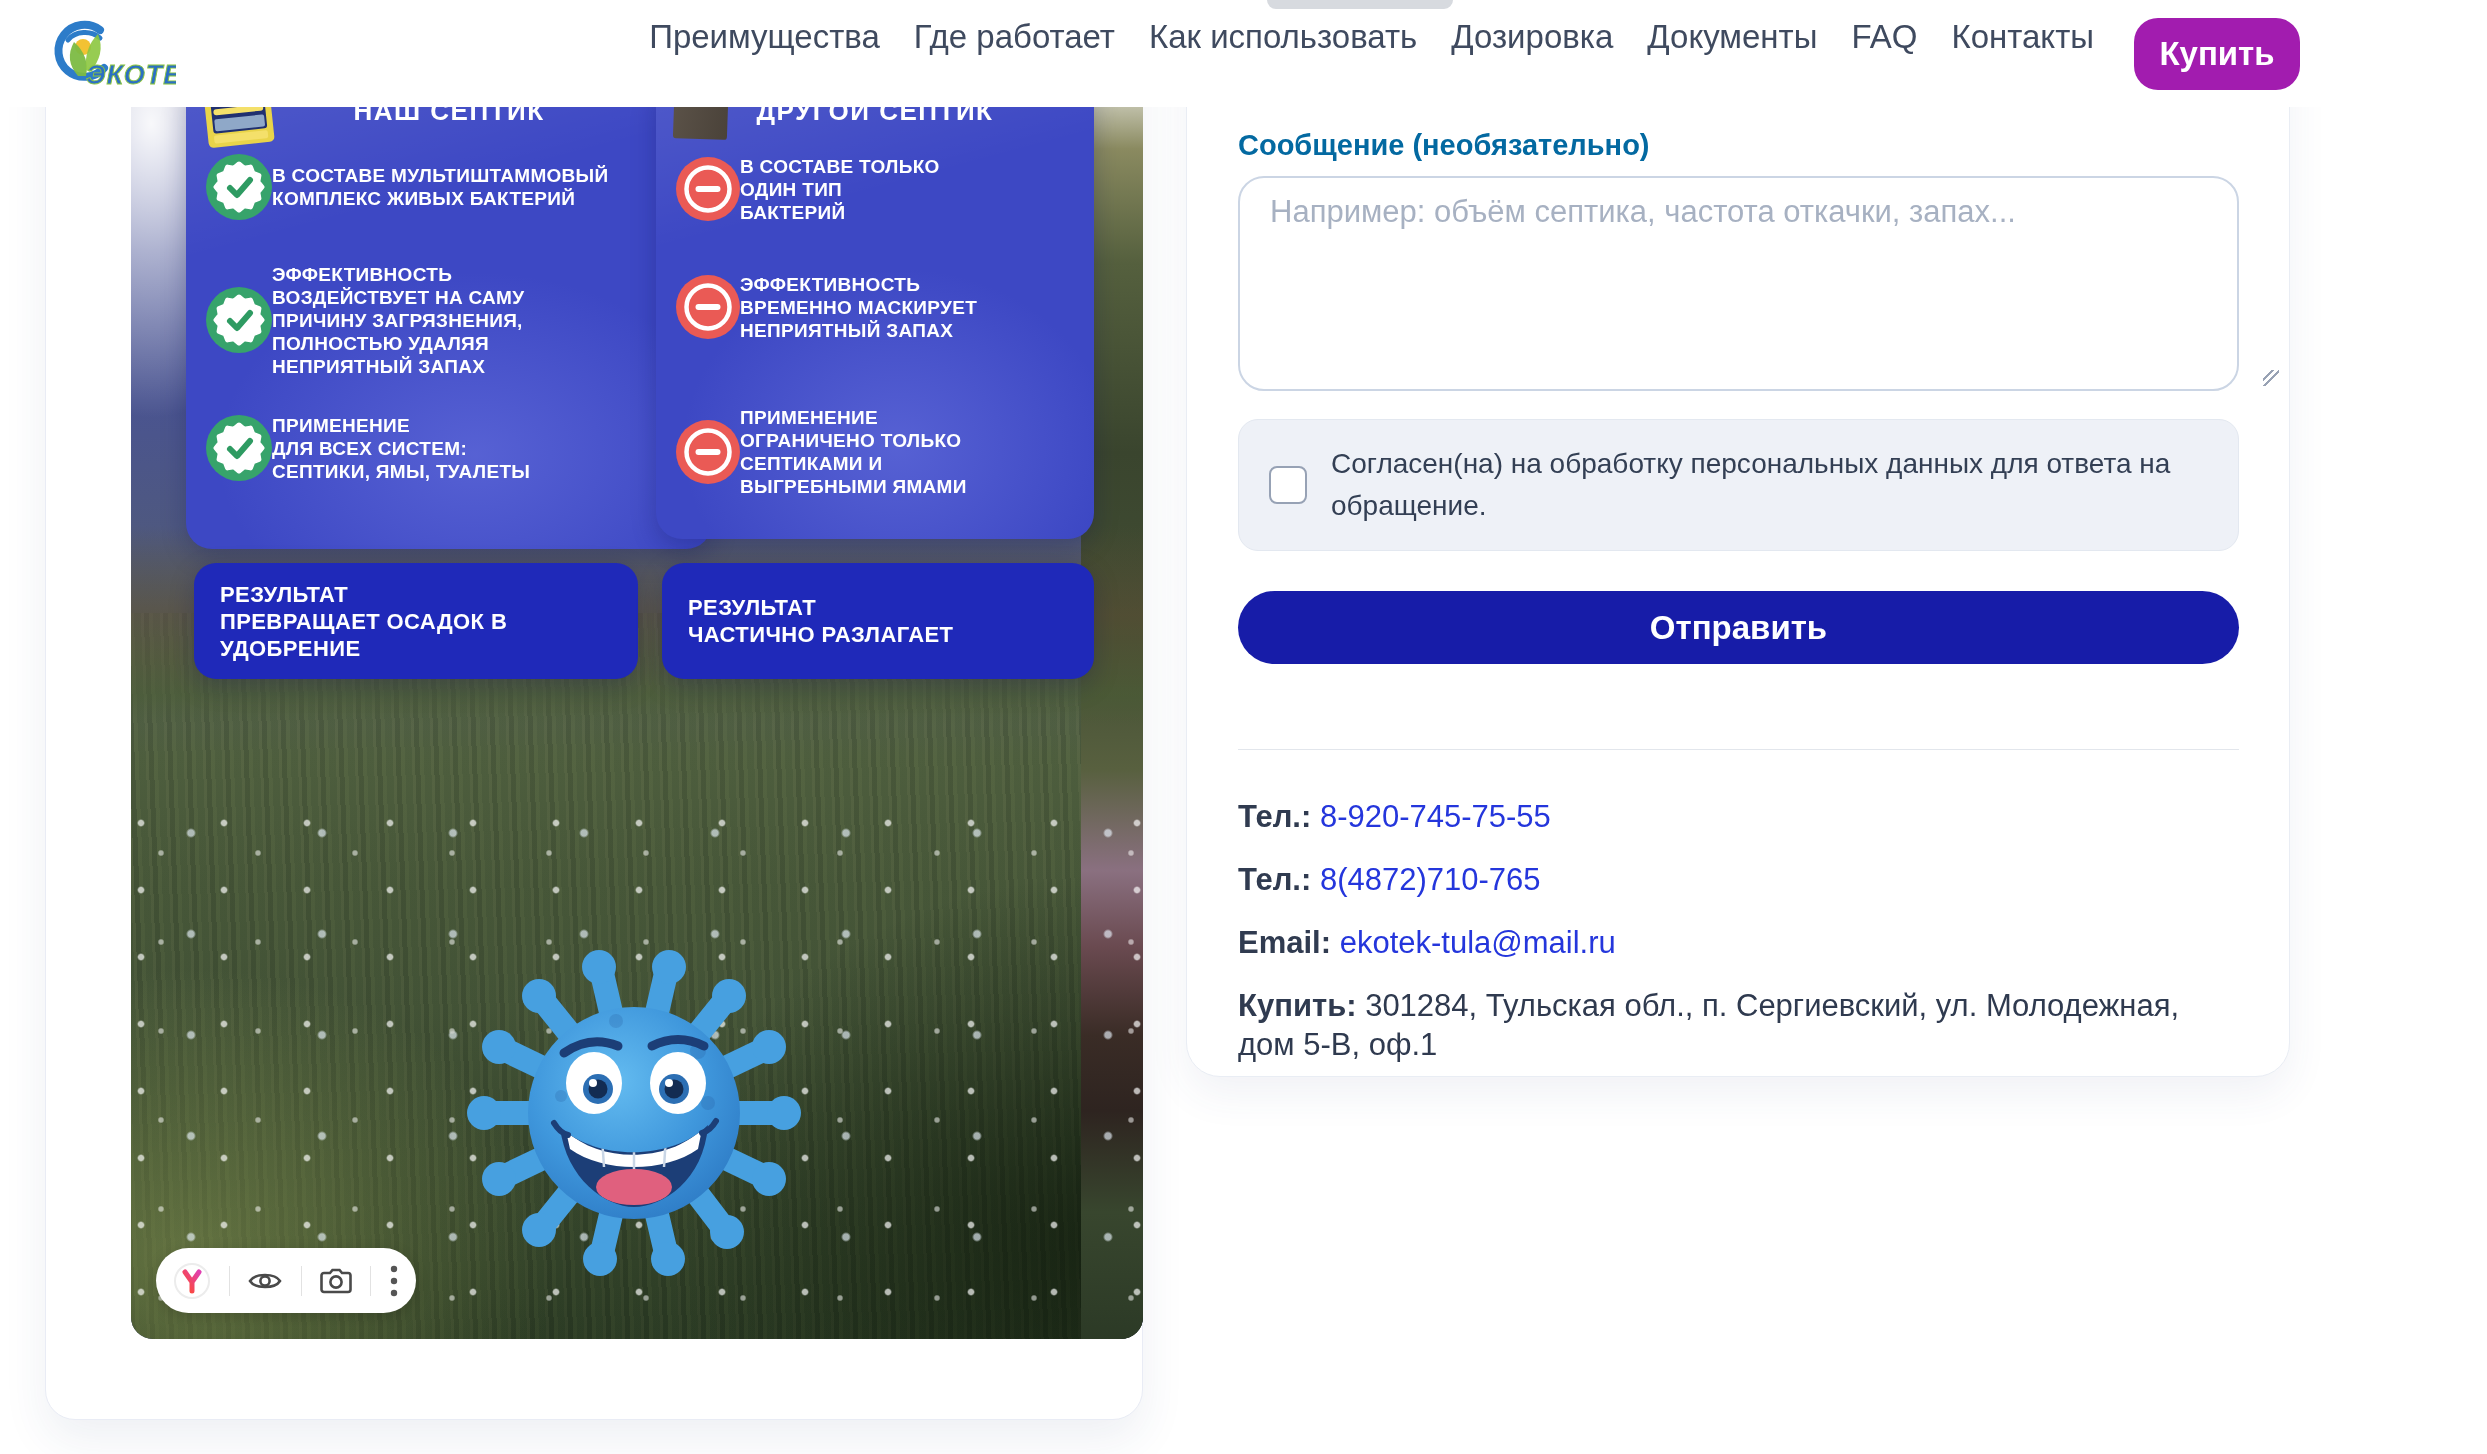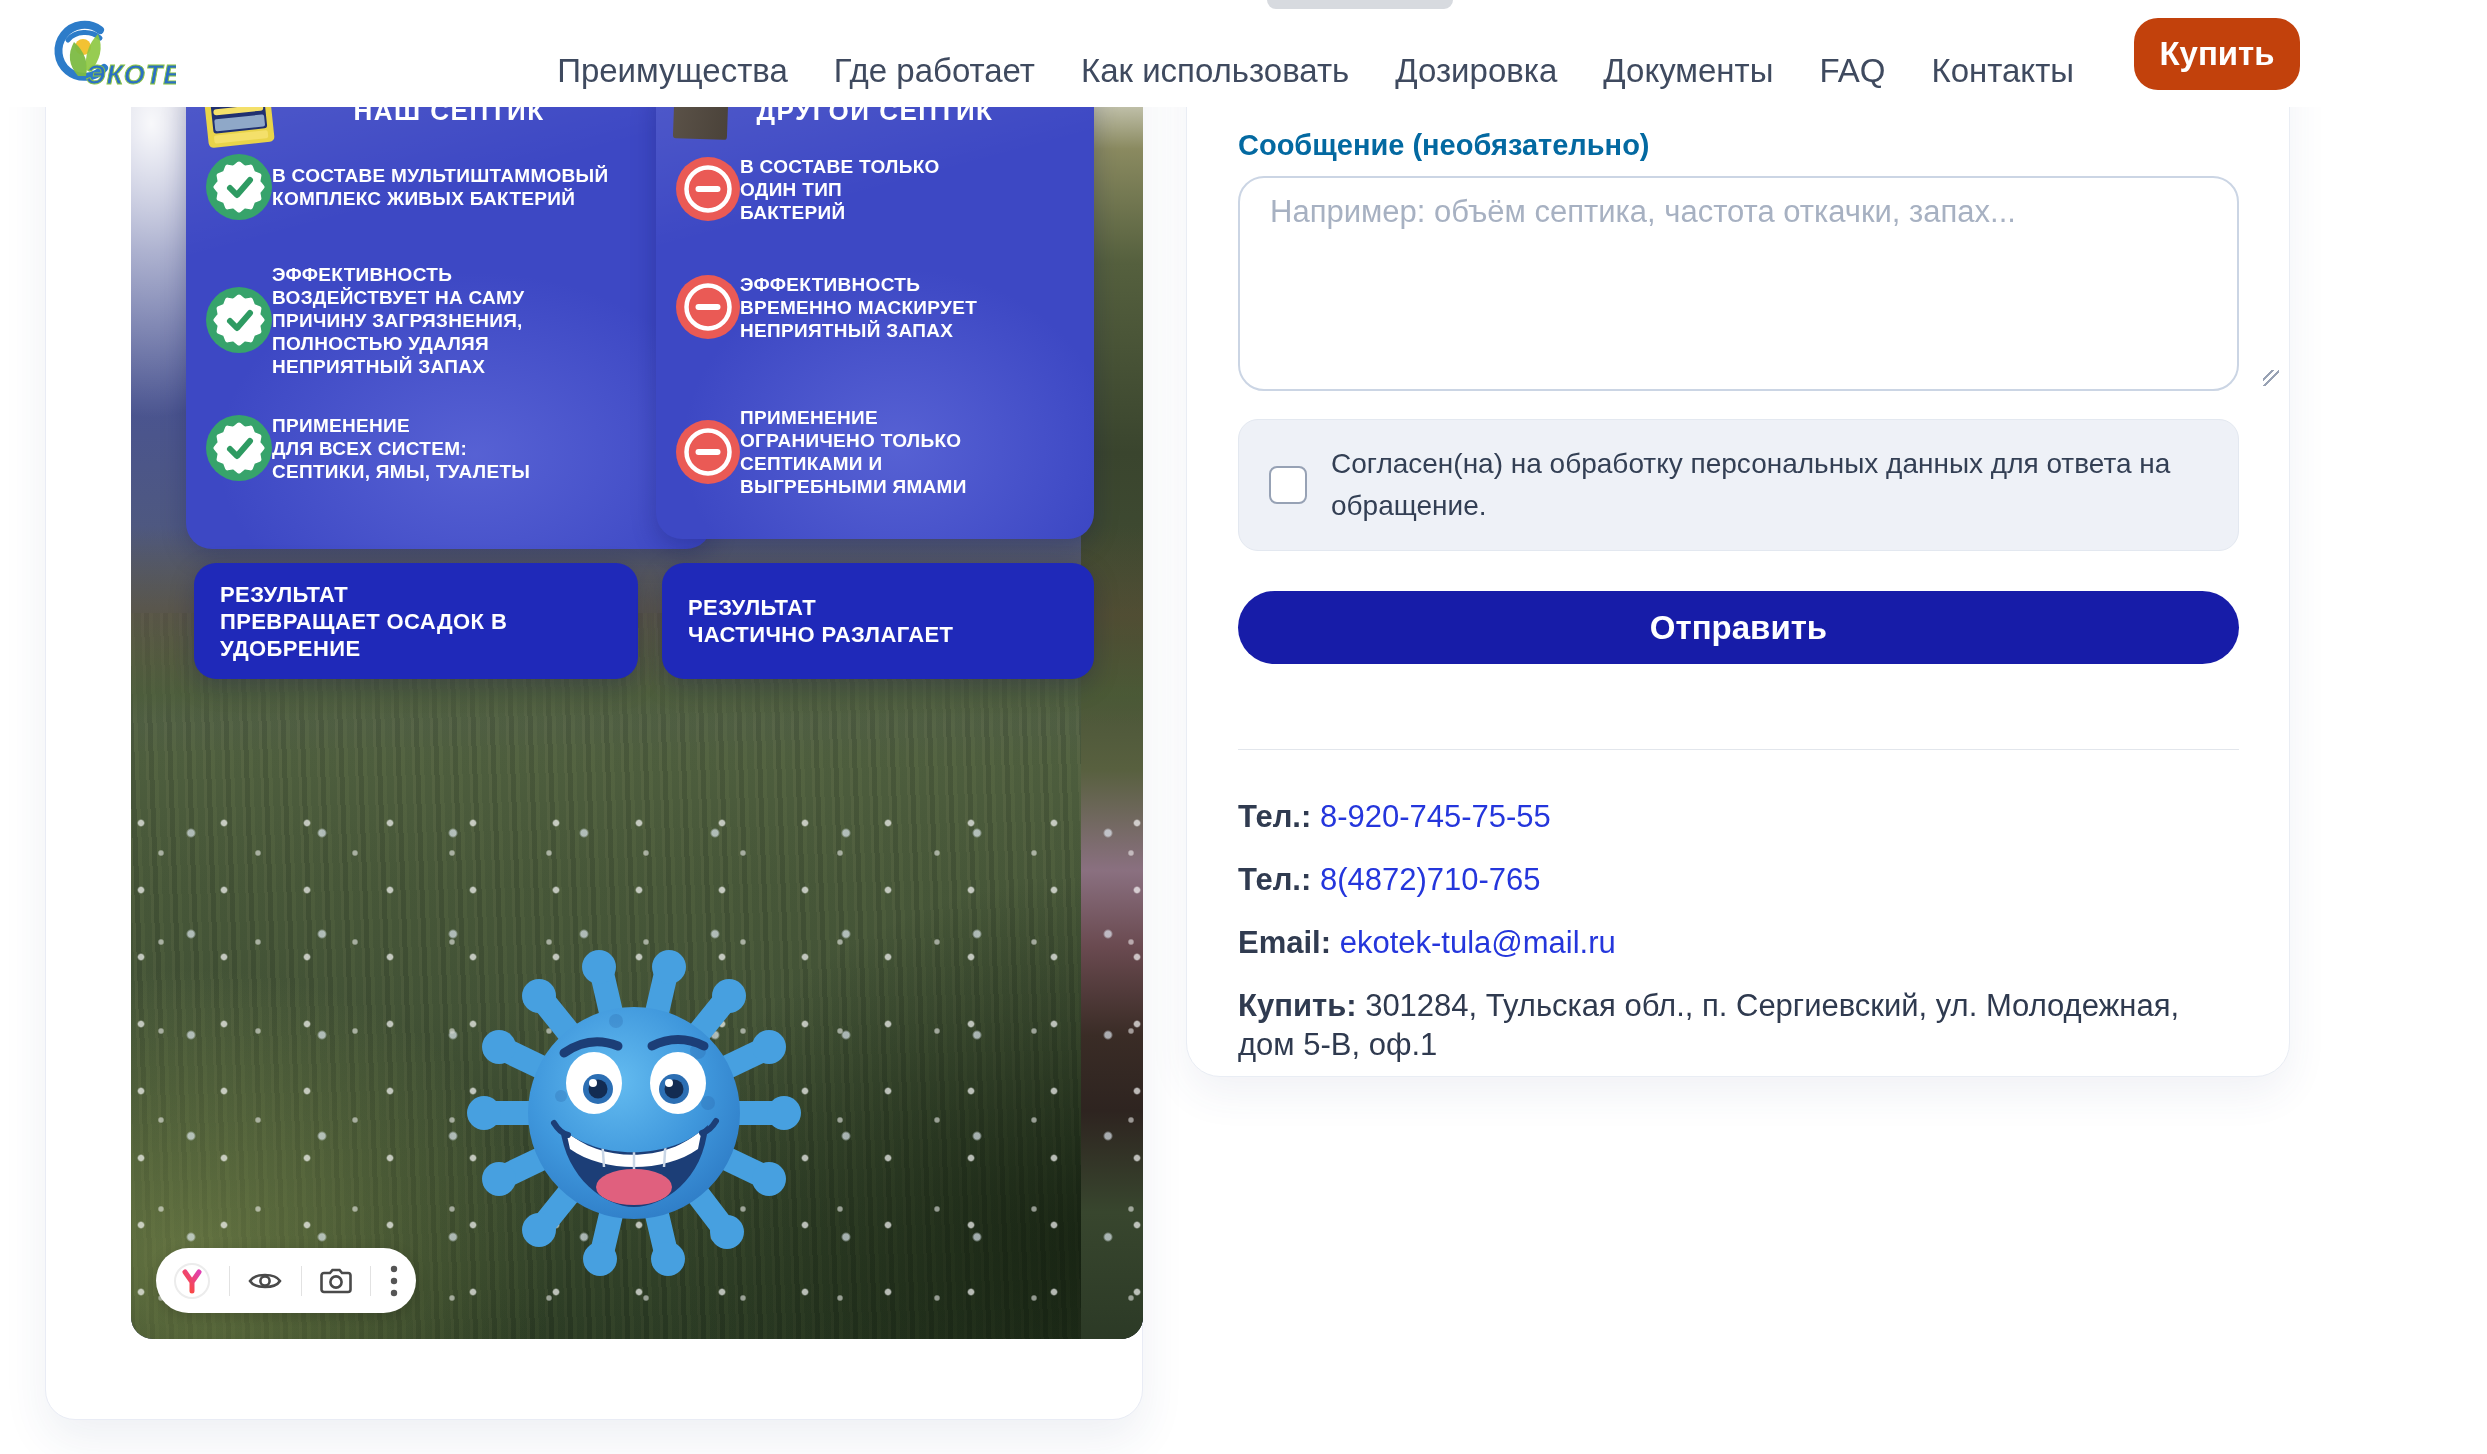--- a/index.html
+++ b/index.html
@@ -4,23 +4,23 @@
 <title>ЭКОТЕК</title>
 <style>
   * { margin:0; padding:0; box-sizing:border-box; }
   body { font-family:"Liberation Sans", sans-serif; background:#fff; }
   .page { position:relative; width:2487px; height:1454px; overflow:hidden; background:#fff; }
 
   
   .header { position:absolute; left:0; top:0; width:2487px; height:107px; background:#fff; z-index:50;
             display:flex; align-items:center; justify-content:space-between; padding:0 187px 0 48px; }
   .logo { display:flex; align-items:center; }
-  .nav-group { display:flex; align-items:flex-end; gap:46px; }
+  .nav-group { display:flex; align-items:flex-start; gap:34px; }
   .nav-link { font-size:33px; color:#3F4A5F; text-decoration:none; white-space:nowrap; }
-  .buy-btn { margin-left:14px; background:#c2410c; color:#fff; border:none; border-radius:24px;
+  .buy-btn { margin-left:6px; background:#a21caf; color:#fff; border:none; border-radius:24px;
              width:166px; height:72px; font-size:33px; font-weight:bold; font-family:inherit; cursor:pointer; }
   .top-sliver { position:absolute; left:1267px; top:0; width:186px; height:9px; background:#D7DADF;
                 border-radius:0 0 9px 9px; z-index:60; }
 
   
   .photo-card { position:absolute; left:45px; top:-40px; width:1098px; height:1460px; background:#fff;
                 border:1px solid #E9ECF5; border-radius:30px; box-shadow:0 20px 45px rgba(40,60,120,.08); }
   .photo { position:absolute; left:85px; top:112px; width:1012px; height:1266px; overflow:hidden;
            border-radius:0 0 22px 22px; background:#4A5490; }
   .ph-base { position:absolute; inset:0; background:linear-gradient(180deg,

